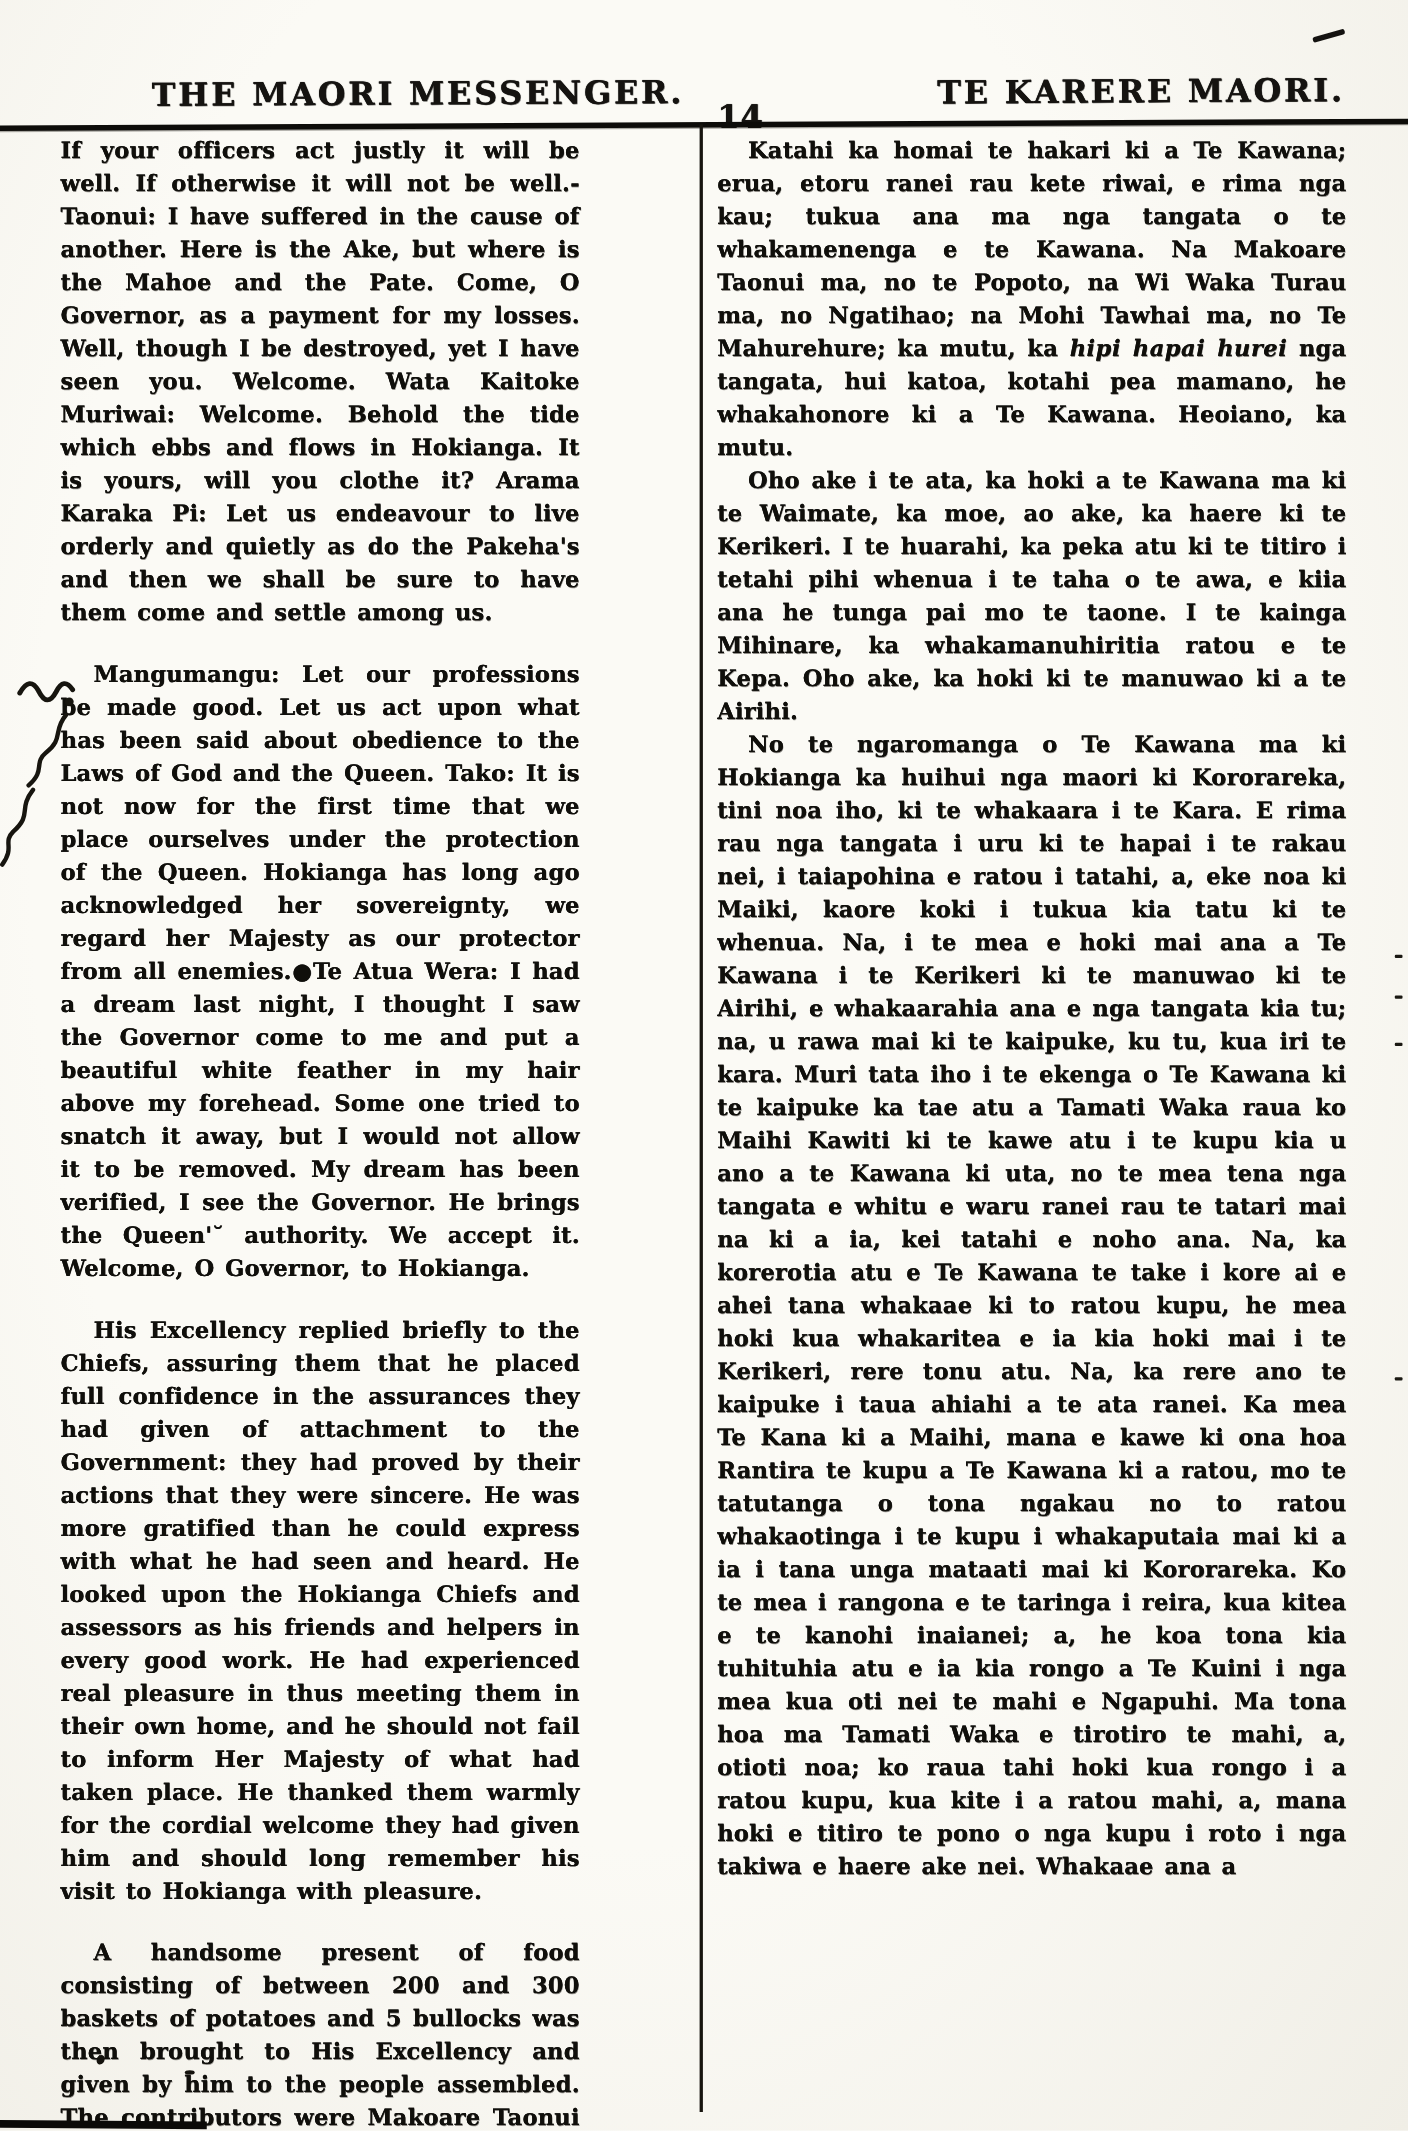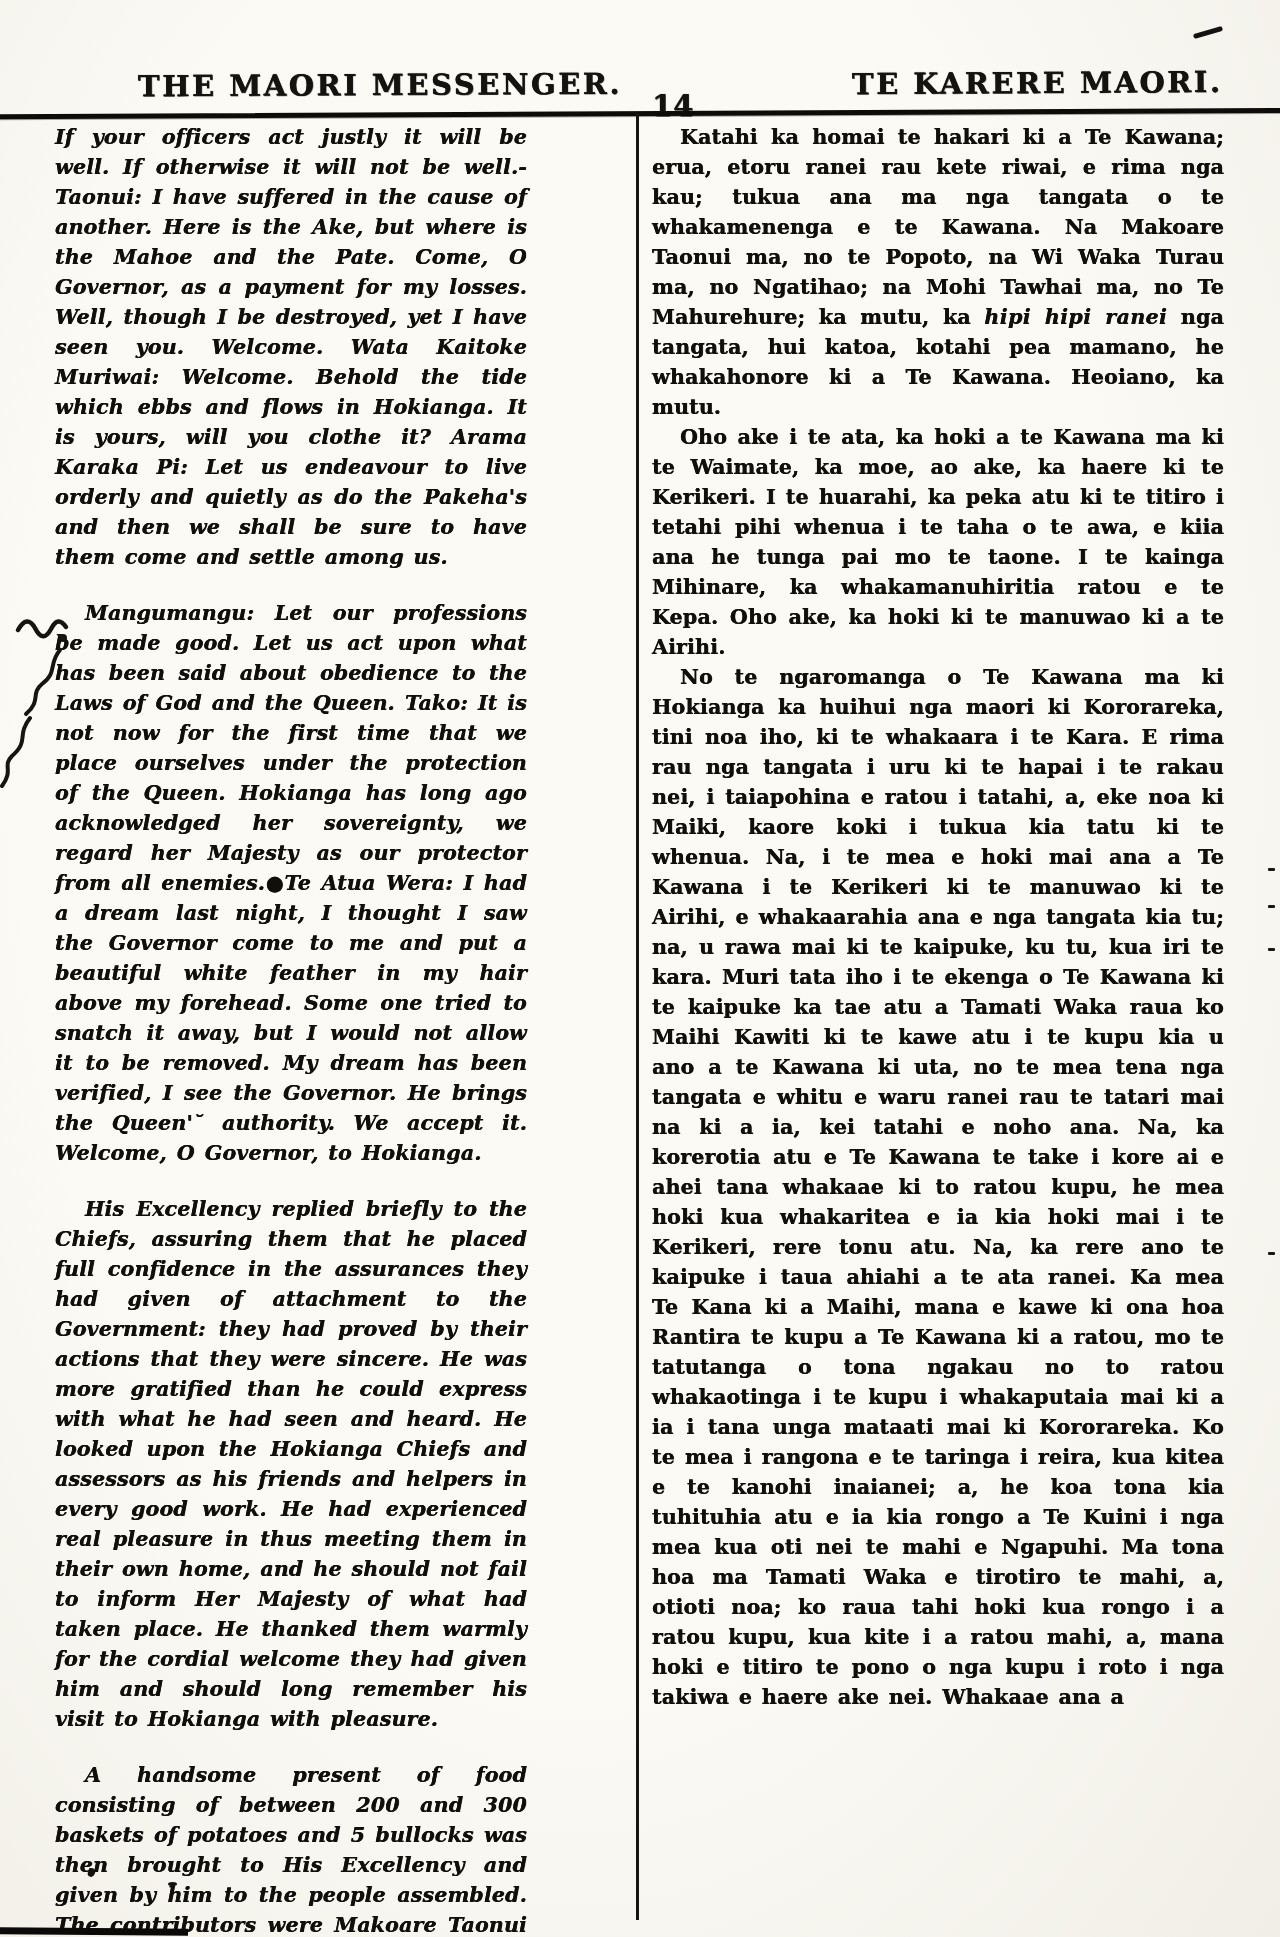--- a/index.html
+++ b/index.html
@@ -35,21 +35,21 @@
     position:absolute;top:122px;
     font-weight:700;font-size:20.6px;line-height:30px;
     text-align:justify;text-justify:inter-word;
     word-spacing:2.5px;letter-spacing:.15px;
     color:#100f0b;
     text-shadow:0 0 .55px rgba(0,0,0,.9), .45px .45px 0 rgba(15,12,6,.45);
   }
   .col p{margin:0;}
   .col-left{left:55px;width:472px;}
   .col-right{left:652px;width:572px;}
-  .col-left p{margin-bottom:26px;text-indent:30px;font-style:italic;}
+  .col-left p{margin-bottom:26px;text-indent:30px;}
   .col-right p{margin-bottom:0;text-indent:28px;}
   .col p.no-indent{text-indent:0;}
   .col i{font-style:italic;letter-spacing:.4px;}
   
   .margin-scribble{position:absolute;left:0px;top:598px;pointer-events:none;}
   .speck{position:absolute;background:#14120d;border-radius:50%;}
   .edge-dash{position:absolute;left:1268px;width:7px;height:3px;background:#1a1812;border-radius:1px;}
   .bottom-bar{
     position:absolute;left:0px;top:1928px;width:188px;height:7px;background:#0b0a08;
     transform:rotate(.4deg);
@@ -70,21 +70,21 @@
   <div class="header-rule"></div>
 
   <div class="col col-left" id="left-col">
       <p class="no-indent">If your officers act justly it will be well. If otherwise it will not be well.- Taonui: I have suffered in the cause of another. Here is the Ake, but where is the Mahoe and the Pate. Come, O Governor, as a payment for my losses. Well, though I be destroyed, yet I have seen you. Welcome. Wata Kaitoke Muriwai: Welcome. Behold the tide which ebbs and flows in Hokianga. It is yours, will you clothe it? Arama Karaka Pi: Let us endeavour to live orderly and quietly as do the Pakeha's and then we shall be sure to have them come and settle among us.</p>
       <p>Mangumangu: Let our professions be made good. Let us act upon what has been said about obedience to the Laws of God and the Queen. Tako: It is not now for the first time that we place ourselves under the protection of the Queen. Hokianga has long ago acknowledged her sovereignty, we regard her Majesty as our protector from all enemies.●Te Atua Wera: I had a dream last night, I thought I saw the Governor come to me and put a beautiful white feather in my hair above my forehead. Some one tried to snatch it away, but I would not allow it to be removed. My dream has been verified, I see the Governor. He brings the Queen'˘ authority. We accept it. Welcome, O Governor, to Hokianga.</p>
       <p>His Excellency replied briefly to the Chiefs, assuring them that he placed full confidence in the assurances they had given of attachment to the Government: they had proved by their actions that they were sincere. He was more gratified than he could express with what he had seen and heard. He looked upon the Hokianga Chiefs and assessors as his friends and helpers in every good work. He had experienced real pleasure in thus meeting them in their own home, and he should not fail to inform Her Majesty of what had taken place. He thanked them warmly for the cordial welcome they had given him and should long remember his visit to Hokianga with pleasure.</p>
       <p>A handsome present of food consisting of between 200 and 300 baskets of potatoes and 5 bullocks was then brought to His Excellency and given by him to the people assembled. The contributors were Makoare Taonui and others of the Papoto branch. Wi Waka Turau and others of the Ngatihao. Moihi Tawhai and others of the Mahure-</p>
     </div>
   <div class="divider"></div>
   <div class="col col-right" id="right-col">
-      <p>Katahi ka homai te hakari ki a Te Kawana; erua, etoru ranei rau kete riwai, e rima nga kau; tukua ana ma nga tangata o te whakamenenga e te Kawana. Na Makoare Taonui ma, no te Popoto, na Wi Waka Turau ma, no Ngatihao; na Mohi Tawhai ma, no Te Mahurehure; ka mutu, ka <i>hipi hipi ranei</i> nga tangata, hui katoa, kotahi pea mamano, he whakahonore ki a Te Kawana. Heoiano, ka mutu.</p>
+      <p>Katahi ka homai te hakari ki a Te Kawana; erua, etoru ranei rau kete riwai, e rima nga kau; tukua ana ma nga tangata o te whakamenenga e te Kawana. Na Makoare Taonui ma, no te Popoto, na Wi Waka Turau ma, no Ngatihao; na Mohi Tawhai ma, no Te Mahurehure; ka mutu, ka <i>hipi hapai hurei</i> nga tangata, hui katoa, kotahi pea mamano, he whakahonore ki a Te Kawana. Heoiano, ka mutu.</p>
       <p>Oho ake i te ata, ka hoki a te Kawana ma ki te Waimate, ka moe, ao ake, ka haere ki te Kerikeri. I te huarahi, ka peka atu ki te titiro i tetahi pihi whenua i te taha o te awa, e kiia ana he tunga pai mo te taone. I te kainga Mihinare, ka whakamanuhiritia ratou e te Kepa. Oho ake, ka hoki ki te manuwao ki a te Airihi.</p>
       <p>No te ngaromanga o Te Kawana ma ki Hokianga ka huihui nga maori ki Kororareka, tini noa iho, ki te whakaara i te Kara. E rima rau nga tangata i uru ki te hapai i te rakau nei, i taiapohina e ratou i tatahi, a, eke noa ki Maiki, kaore koki i tukua kia tatu ki te whenua. Na, i te mea e hoki mai ana a Te Kawana i te Kerikeri ki te manuwao ki te Airihi, e whakaarahia ana e nga tangata kia tu; na, u rawa mai ki te kaipuke, ku tu, kua iri te kara. Muri tata iho i te ekenga o Te Kawana ki te kaipuke ka tae atu a Tamati Waka raua ko Maihi Kawiti ki te kawe atu i te kupu kia u ano a te Kawana ki uta, no te mea tena nga tangata e whitu e waru ranei rau te tatari mai na ki a ia, kei tatahi e noho ana. Na, ka korerotia atu e Te Kawana te take i kore ai e ahei tana whakaae ki to ratou kupu, he mea hoki kua whakaritea e ia kia hoki mai i te Kerikeri, rere tonu atu. Na, ka rere ano te kaipuke i taua ahiahi a te ata ranei. Ka mea Te Kana ki a Maihi, mana e kawe ki ona hoa Rantira te kupu a Te Kawana ki a ratou, mo te tatutanga o tona ngakau no to ratou whakaotinga i te kupu i whakaputaia mai ki a ia i tana unga mataati mai ki Kororareka. Ko te mea i rangona e te taringa i reira, kua kitea e te kanohi inaianei; a, he koa tona kia tuhituhia atu e ia kia rongo a Te Kuini i nga mea kua oti nei te mahi e Ngapuhi. Ma tona hoa ma Tamati Waka e tirotiro te mahi, a, otioti noa; ko raua tahi hoki kua rongo i a ratou kupu, kua kite i a ratou mahi, a, mana hoki e titiro te pono o nga kupu i roto i nga takiwa e haere ake nei. Whakaae ana a</p>
     </div>
 
   <svg class="margin-scribble" width="95" height="230" viewBox="0 0 95 230">
     <path d="M18 32 q9 -16 17 -2 q8 16 16 1 q7 -14 15 -2" stroke="#17150f" stroke-width="4.5" fill="none" stroke-linecap="round"></path>
     <path d="M60 52 C48 66 58 74 42 86 C30 96 42 102 26 116" stroke="#17150f" stroke-width="4" fill="none" stroke-linecap="round"></path>
     <path d="M30 120 C16 138 30 142 12 158 C2 168 14 172 2 188" stroke="#17150f" stroke-width="4" fill="none" stroke-linecap="round"></path>
     <circle cx="63" cy="40" r="4" fill="#17150f"></circle>
   </svg>

